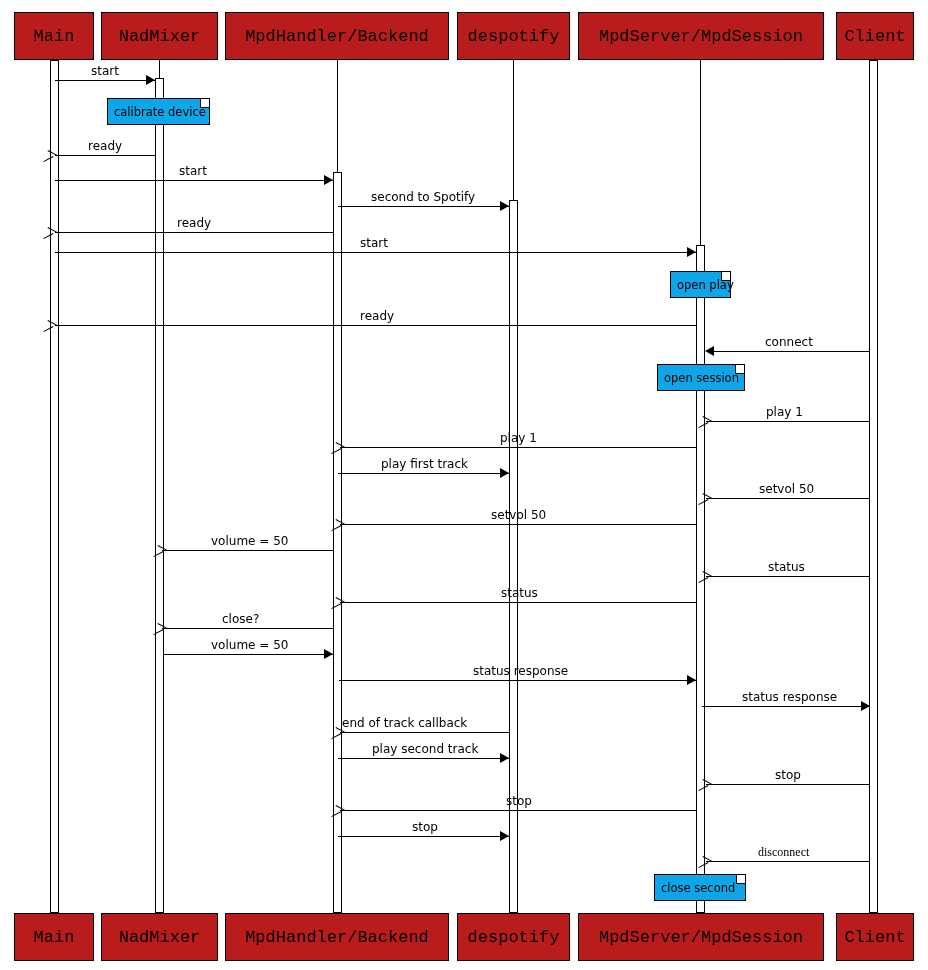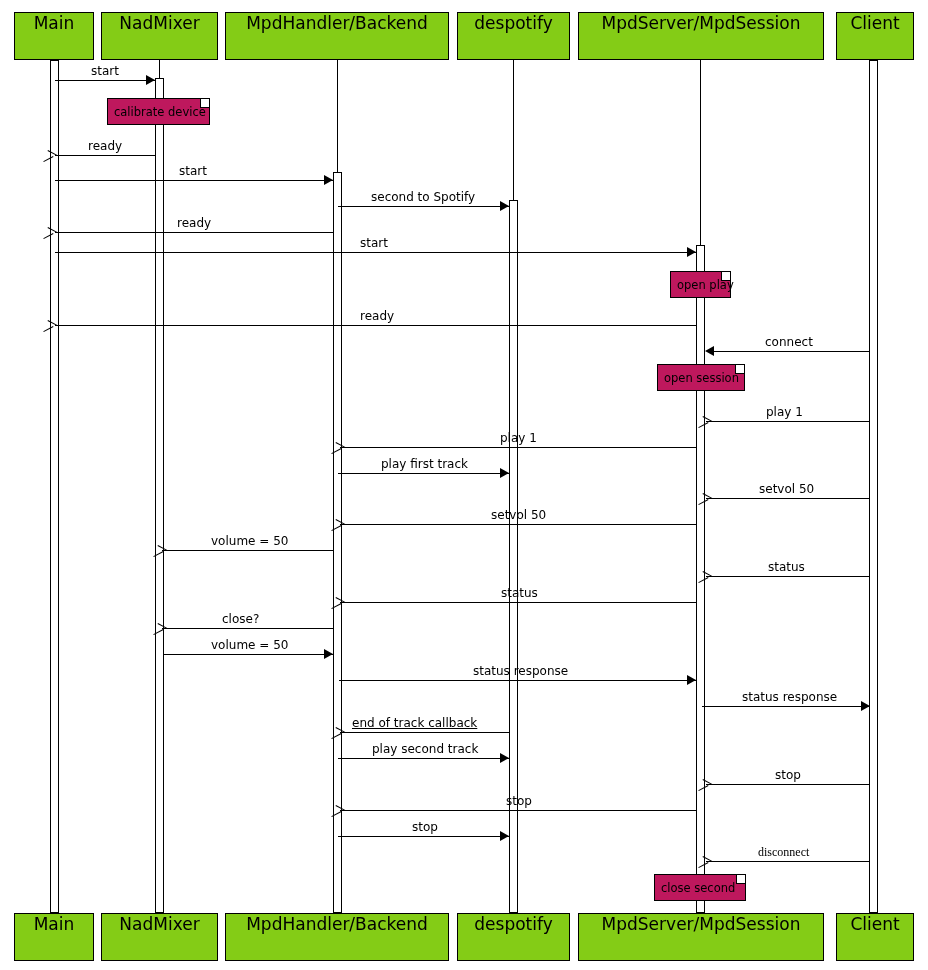--- a/index.html
+++ b/index.html
@@ -14,26 +14,28 @@
     position: relative;
     width: 928px;
     height: 970px;
     background: #ffffff;
     overflow: hidden;
   }
   .lifeline-box {
     position: absolute;
     box-sizing: border-box;
     border: 1px solid #000000;
-    background: #84cc16;
+    background: #b91c1c;
     display: flex;
+    align-items: center;
     justify-content: center;
     font-size: 17px;
     color: #000000;
     white-space: nowrap;
+    font-family: Liberation Mono, monospace;
   }
   .lifeline-line {
     position: absolute;
     width: 1px;
     background: #000000;
   }
   .activation {
     position: absolute;
     box-sizing: border-box;
     border: 1px solid #000000;
@@ -78,21 +80,21 @@
     display: block;
     width: 11px;
     height: 1px;
     background: #000000;
     left: 0;
   }
   .note {
     position: absolute;
     box-sizing: border-box;
     border: 1px solid #000000;
-    background: #be185d;
+    background: #0ea5e9;
     font-size: 11.5px;
     color: #000000;
     white-space: nowrap;
     display: flex;
     align-items: center;
     padding: 0 6px;
   }
   .note .dogear {
     position: absolute;
     top: 0;
@@ -287,21 +289,21 @@
 
   <div class="msg-line" style="left:702px; top:706px; width:167px;"></div>
   <div class="arrowhead arrow-right" style="left:861px; top:701px;"></div>
   <div class="msg-label" style="left:742px; top:691px;">status response</div>
 
   <div class="msg-line" style="left:340px; top:732px; width:169px;"></div>
   <div class="arrow-open" style="left:336px; top:727px;">
     <span style="top:0px; transform-origin:0 0; transform:rotate(28deg);"></span>
     <span style="top:10px; transform-origin:0 10px; transform:rotate(-28deg);"></span>
   </div>
-  <div class="msg-label" style="left:352px; top:717px;text-decoration:underline;">end of track callback</div>
+  <div class="msg-label" style="left:342px; top:717px;">end of track callback</div>
 
   <div class="msg-line" style="left:338px; top:758px; width:171px;"></div>
   <div class="arrowhead arrow-right" style="left:500px; top:753px;"></div>
   <div class="msg-label" style="left:372px; top:743px;">play second track</div>
 
   <div class="msg-line" style="left:706px; top:784px; width:163px;"></div>
   <div class="arrow-open" style="left:703px; top:779px;">
     <span style="top:0px; transform-origin:0 0; transform:rotate(28deg);"></span>
     <span style="top:10px; transform-origin:0 10px; transform:rotate(-28deg);"></span>
   </div>

